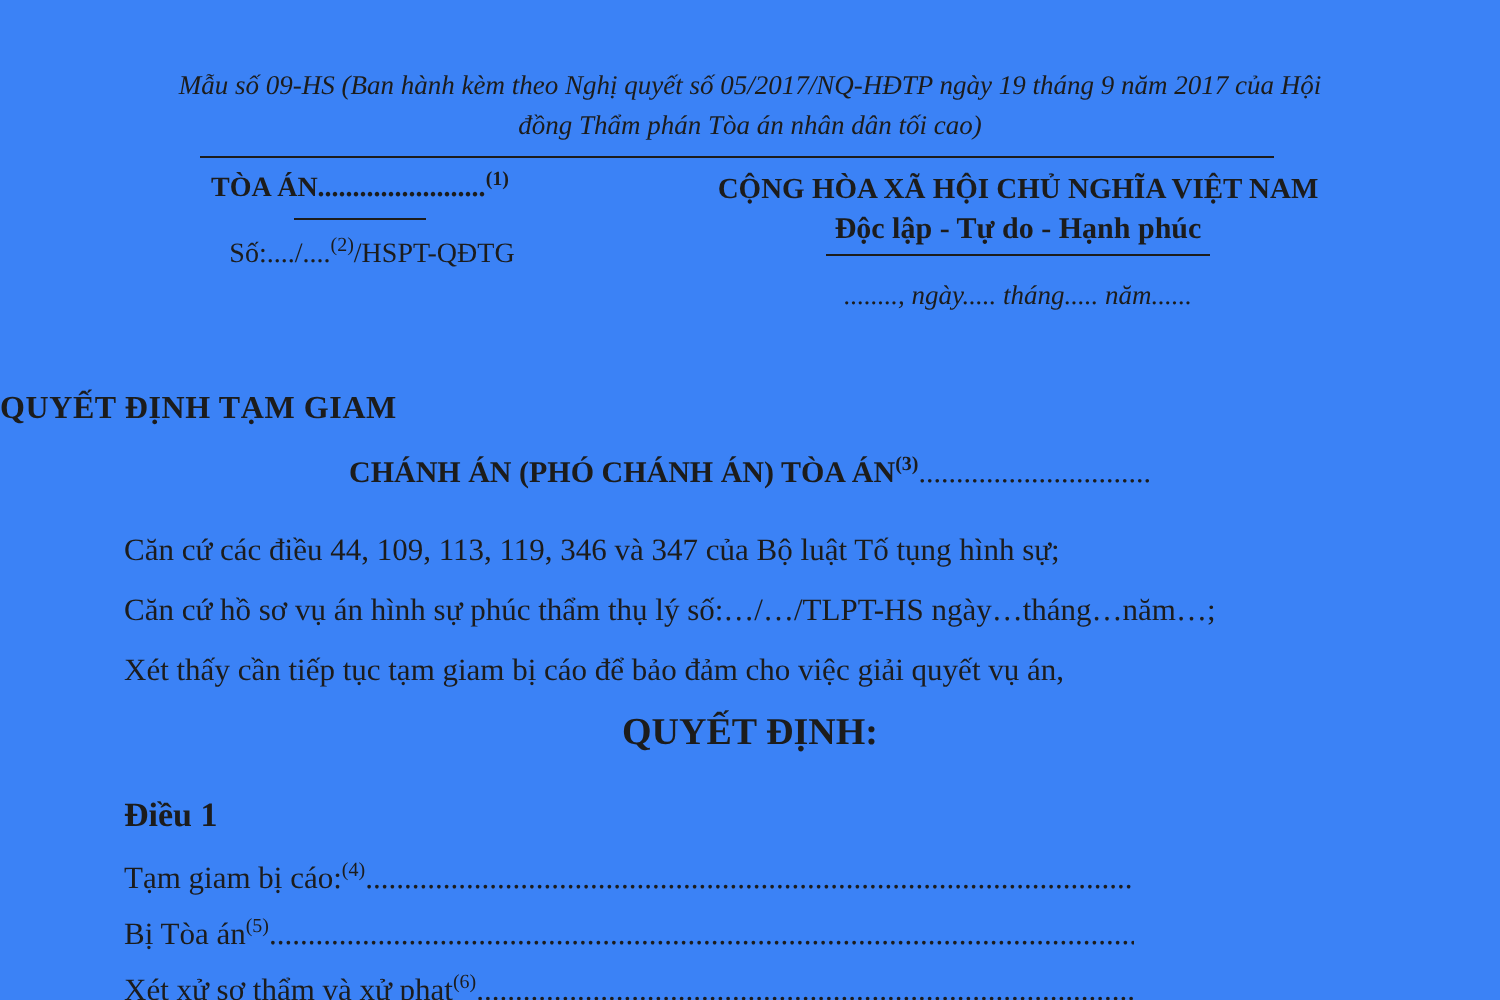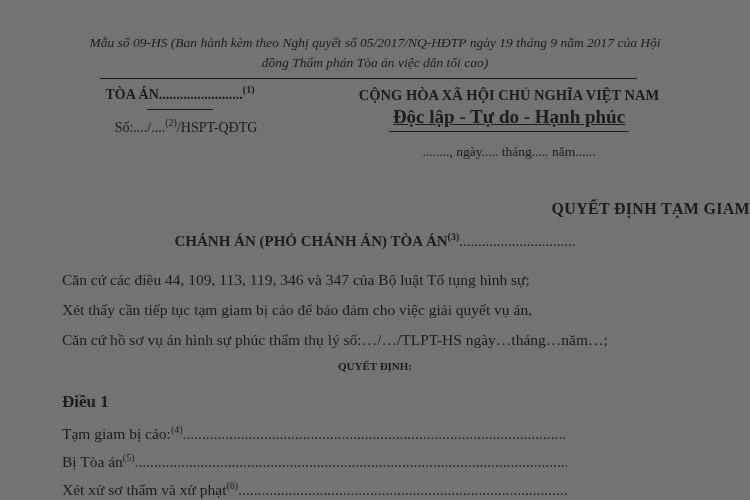--- a/index.html
+++ b/index.html
@@ -1,20 +1,20 @@
 <!DOCTYPE html>
 <html><head>
 <meta charset="utf-8">
 <style>
   html, body { margin: 0; padding: 0; background: #ffffff; }
   .page {
     position: relative;
     width: 750px;
     height: 500px;
-    background: #737373;
+    background: #3b82f6;
     color: #1c1c1c;
     font-family: "Liberation Serif", "DejaVu Serif", serif;
     overflow: hidden;
   }
   .note {
     margin: 33px auto 0;
     width: 680px;
     text-align: center;
     font-style: italic;
     font-size: 13.5px;
@@ -35,53 +35,52 @@
     border: 0;
     border-top: 1.2px solid #1c1c1c;
   }
   .case-number { font-size: 14px; margin-top: 10px; text-align: center; padding-left: 12px; white-space: nowrap; }
   .col-right { flex: 1; text-align: center; padding-right: 12px; }
   .country { font-weight: bold; font-size: 14.5px; white-space: nowrap; }
   .motto-wrap { margin-top: 2px; }
   .motto {
     display: inline-block;
     font-weight: bold;
-    font-size: 19px;
+    font-size: 15px;
     padding: 0 4px 3px;
     border-bottom: 1.2px solid #1c1c1c;
     white-space: nowrap;
-    text-decoration: underline;
   }
-  .date-line { font-size: 13.5px; margin-top: 12px; white-space: nowrap; text-align: center; }
-  .doc-title { text-align: right; font-weight: bold; font-size: 16px; margin-top: 40px; letter-spacing: 0.3px; }
+  .date-line { font-style: italic; font-size: 13.5px; margin-top: 12px; white-space: nowrap; text-align: center; }
+  .doc-title { text-align: left; font-weight: bold; font-size: 16px; margin-top: 40px; letter-spacing: 0.3px; }
   .doc-subtitle { text-align: center; font-weight: bold; font-size: 15px; margin-top: 15px; white-space: nowrap; }
   .doc-subtitle .dots { font-weight: normal; }
   .content { margin: 20px 55px 0 62px; font-size: 15.5px; }
   .content p { margin: 0 0 11px 0; line-height: 19px; font-family: Liberation Serif, serif; }
-  .decision-heading { text-align: center; font-weight: bold; font-size: 11px; margin-top: 6px; }
+  .decision-heading { text-align: center; font-weight: bold; font-size: 19px; margin-top: 6px; }
   .article-heading { font-weight: bold; font-size: 17px; margin: 20px 0 0 62px; }
   .fill-lines { margin-top: 8px; }
   .fill-line {
     width: 505px;
     margin-left: 62px;
     font-size: 15.5px;
     line-height: 28px;
     white-space: nowrap;
     overflow: hidden;
   }
   sup { font-size: 10px; line-height: 0; vertical-align: super; }
 </style>
 </head>
 <body>
 
 <div class="page">
 
   <div class="note">
     <div>Mẫu số 09-HS (Ban hành kèm theo Nghị quyết số 05/2017/NQ-HĐTP ngày 19 tháng 9 năm 2017 của Hội</div>
-    <div>đồng Thẩm phán Tòa án việc dân tối cao)</div>
+    <div>đồng Thẩm phán Tòa án nhân dân tối cao)</div>
   </div>
 
   <div class="header-rule"></div>
 
   <div class="columns">
 
     <div class="col-left">
       <div class="court-label"><span>TÒA ÁN........................</span><sup>(1)</sup></div>
       <div class="court-underline"></div>
       <div class="case-number"><span>Số:..../....</span><sup>(2)</sup><span>/HSPT-QĐTG</span></div>
@@ -96,22 +95,22 @@
     </div>
 
   </div>
 
   <div class="doc-title">QUYẾT ĐỊNH TẠM GIAM</div>
 
   <div class="doc-subtitle"><span>CHÁNH ÁN (PHÓ CHÁNH ÁN) TÒA ÁN</span><sup>(3)</sup><span class="dots">...............................</span></div>
 
   <div class="content">
     <p>Căn cứ các điều 44, 109, 113, 119, 346 và 347 của Bộ luật Tố tụng hình sự;</p>
+    <p>Căn cứ hồ sơ vụ án hình sự phúc thẩm thụ lý số:…/…/TLPT-HS ngày…tháng…năm…;</p>
     <p>Xét thấy cần tiếp tục tạm giam bị cáo để bảo đảm cho việc giải quyết vụ án,</p>
-    <p>Căn cứ hồ sơ vụ án hình sự phúc thẩm thụ lý số:…/…/TLPT-HS ngày…tháng…năm…;</p>
   </div>
 
   <div class="decision-heading">QUYẾT ĐỊNH:</div>
 
   <div class="article-heading">Điều 1</div>
 
   <div class="fill-lines">
     <div class="fill-line"><span>Tạm giam bị cáo:</span><sup>(4)</sup><span>............................................................................................................................................</span></div>
     <div class="fill-line"><span>Bị Tòa án</span><sup>(5)</sup><span>............................................................................................................................................</span></div>
     <div class="fill-line"><span>Xét xử sơ thẩm và xử phạt</span><sup>(6)</sup><span>............................................................................................................................................</span></div>

